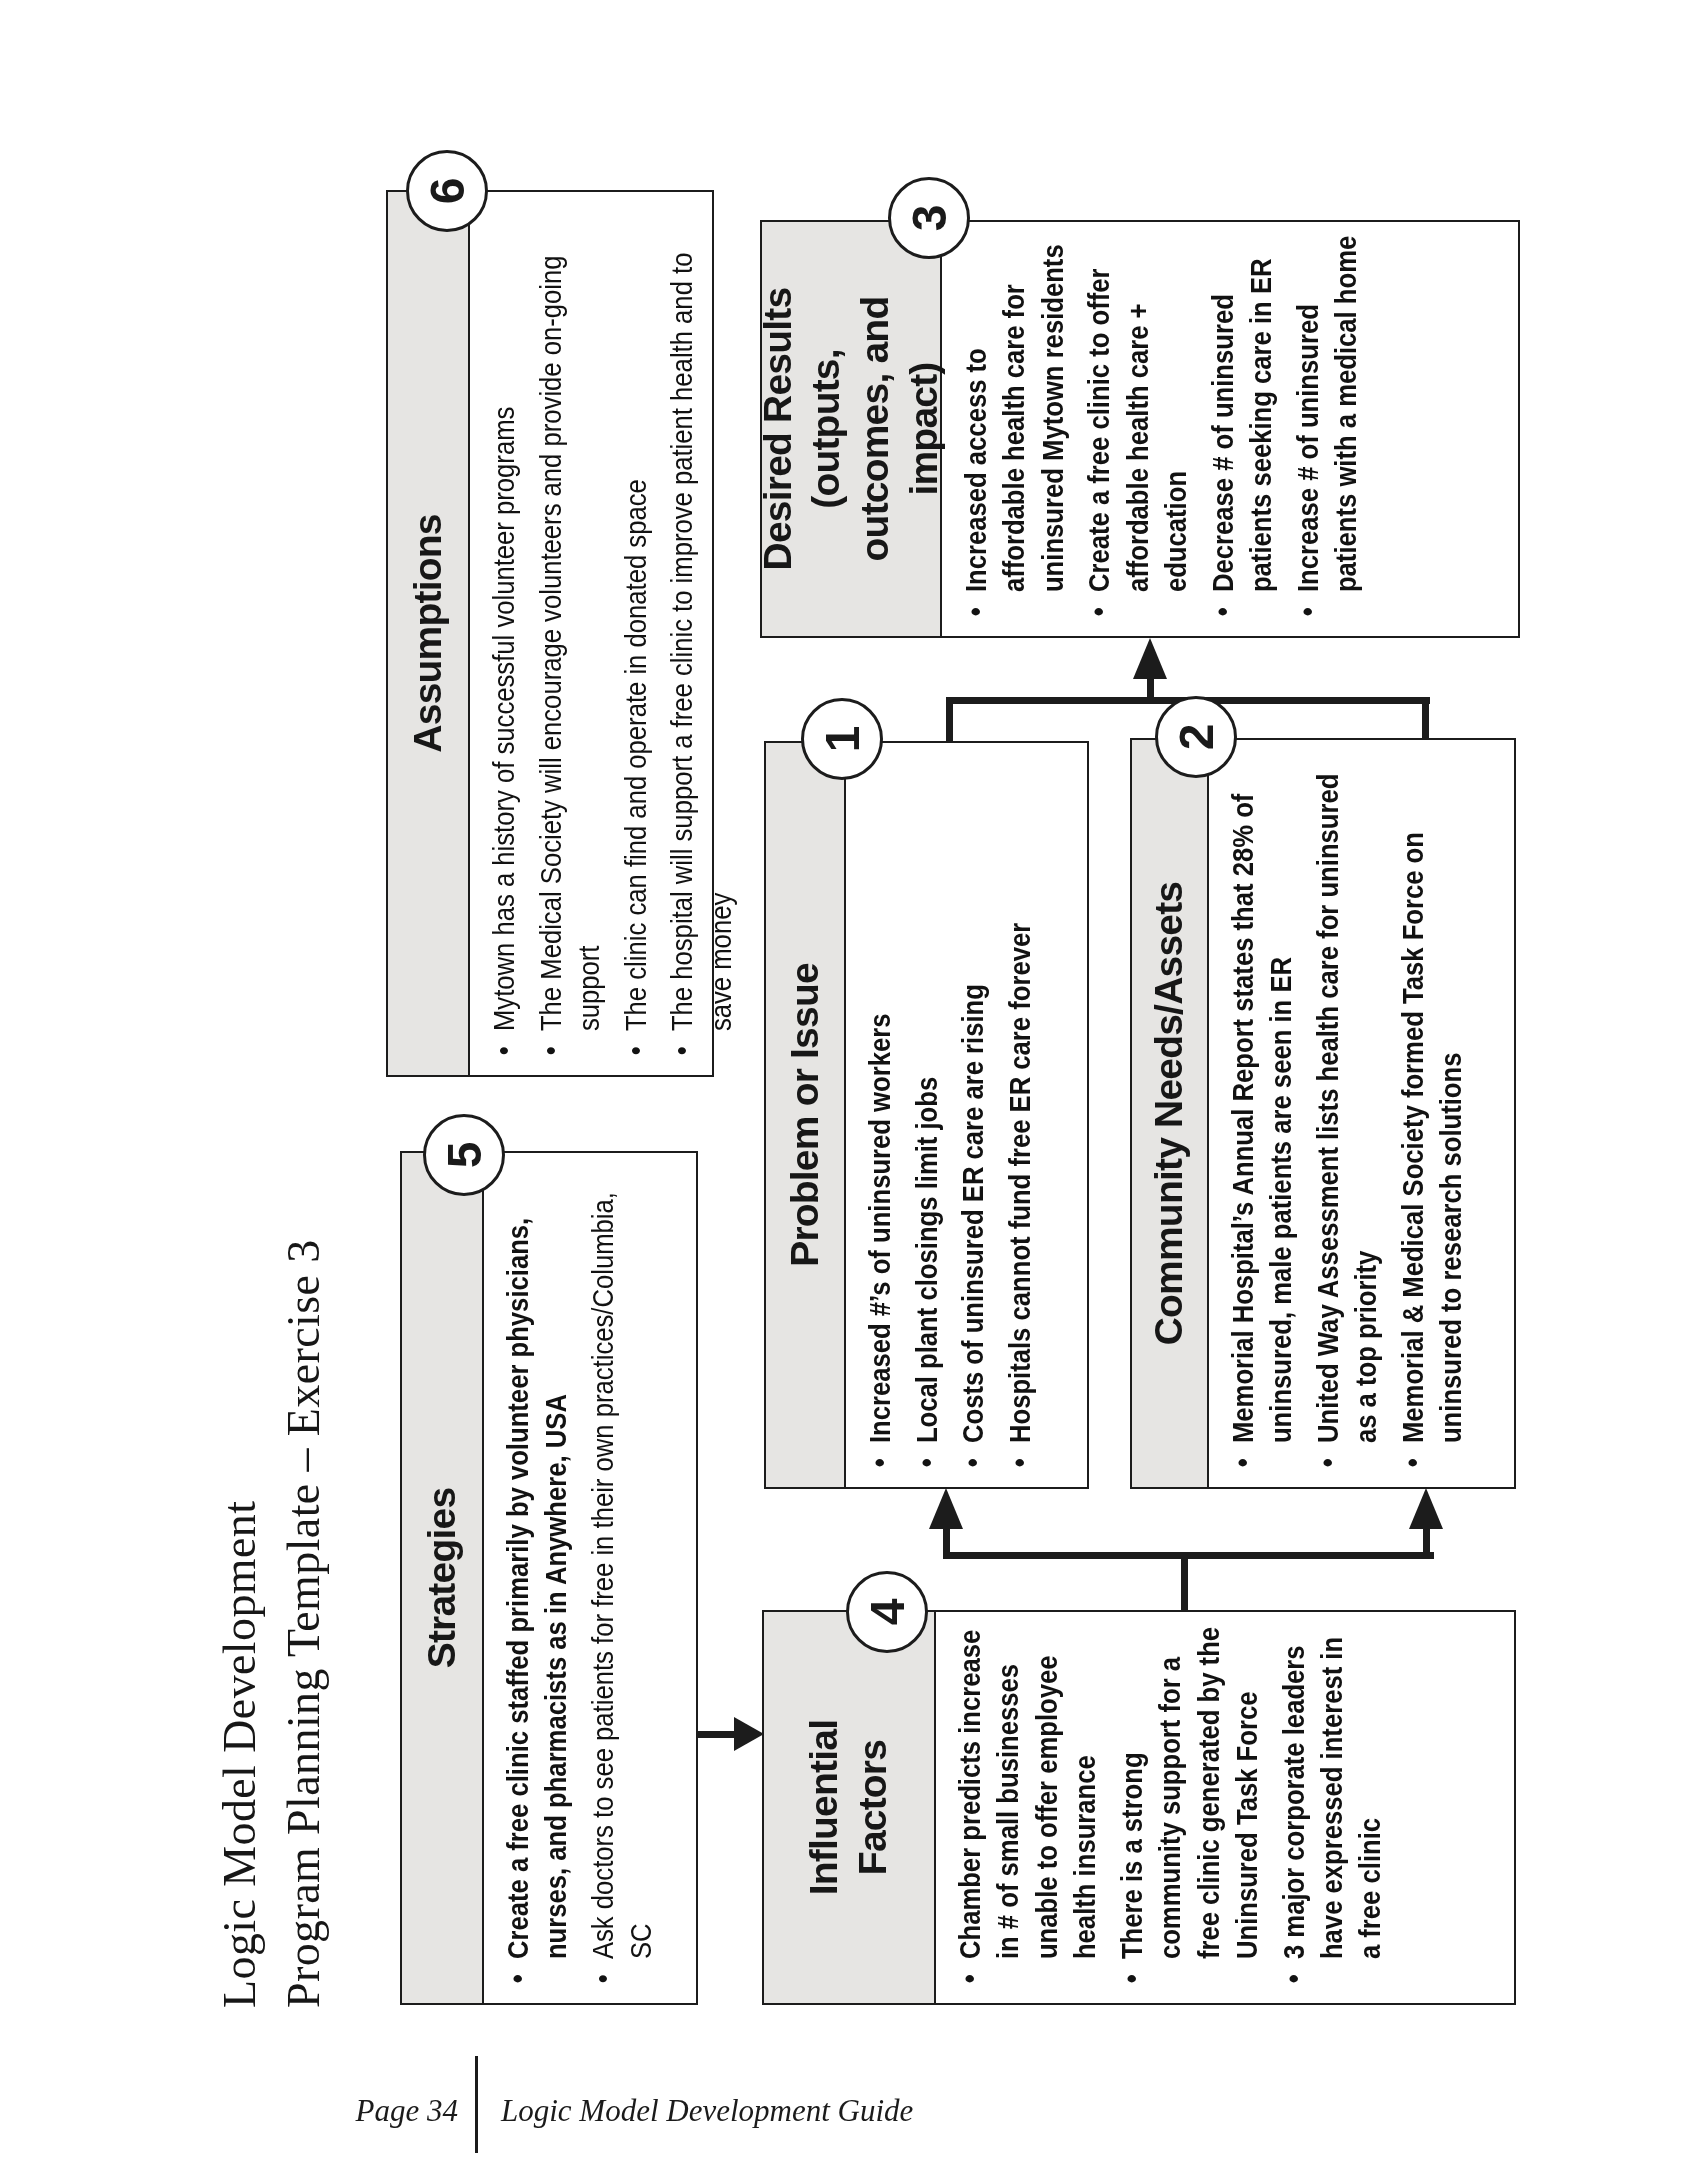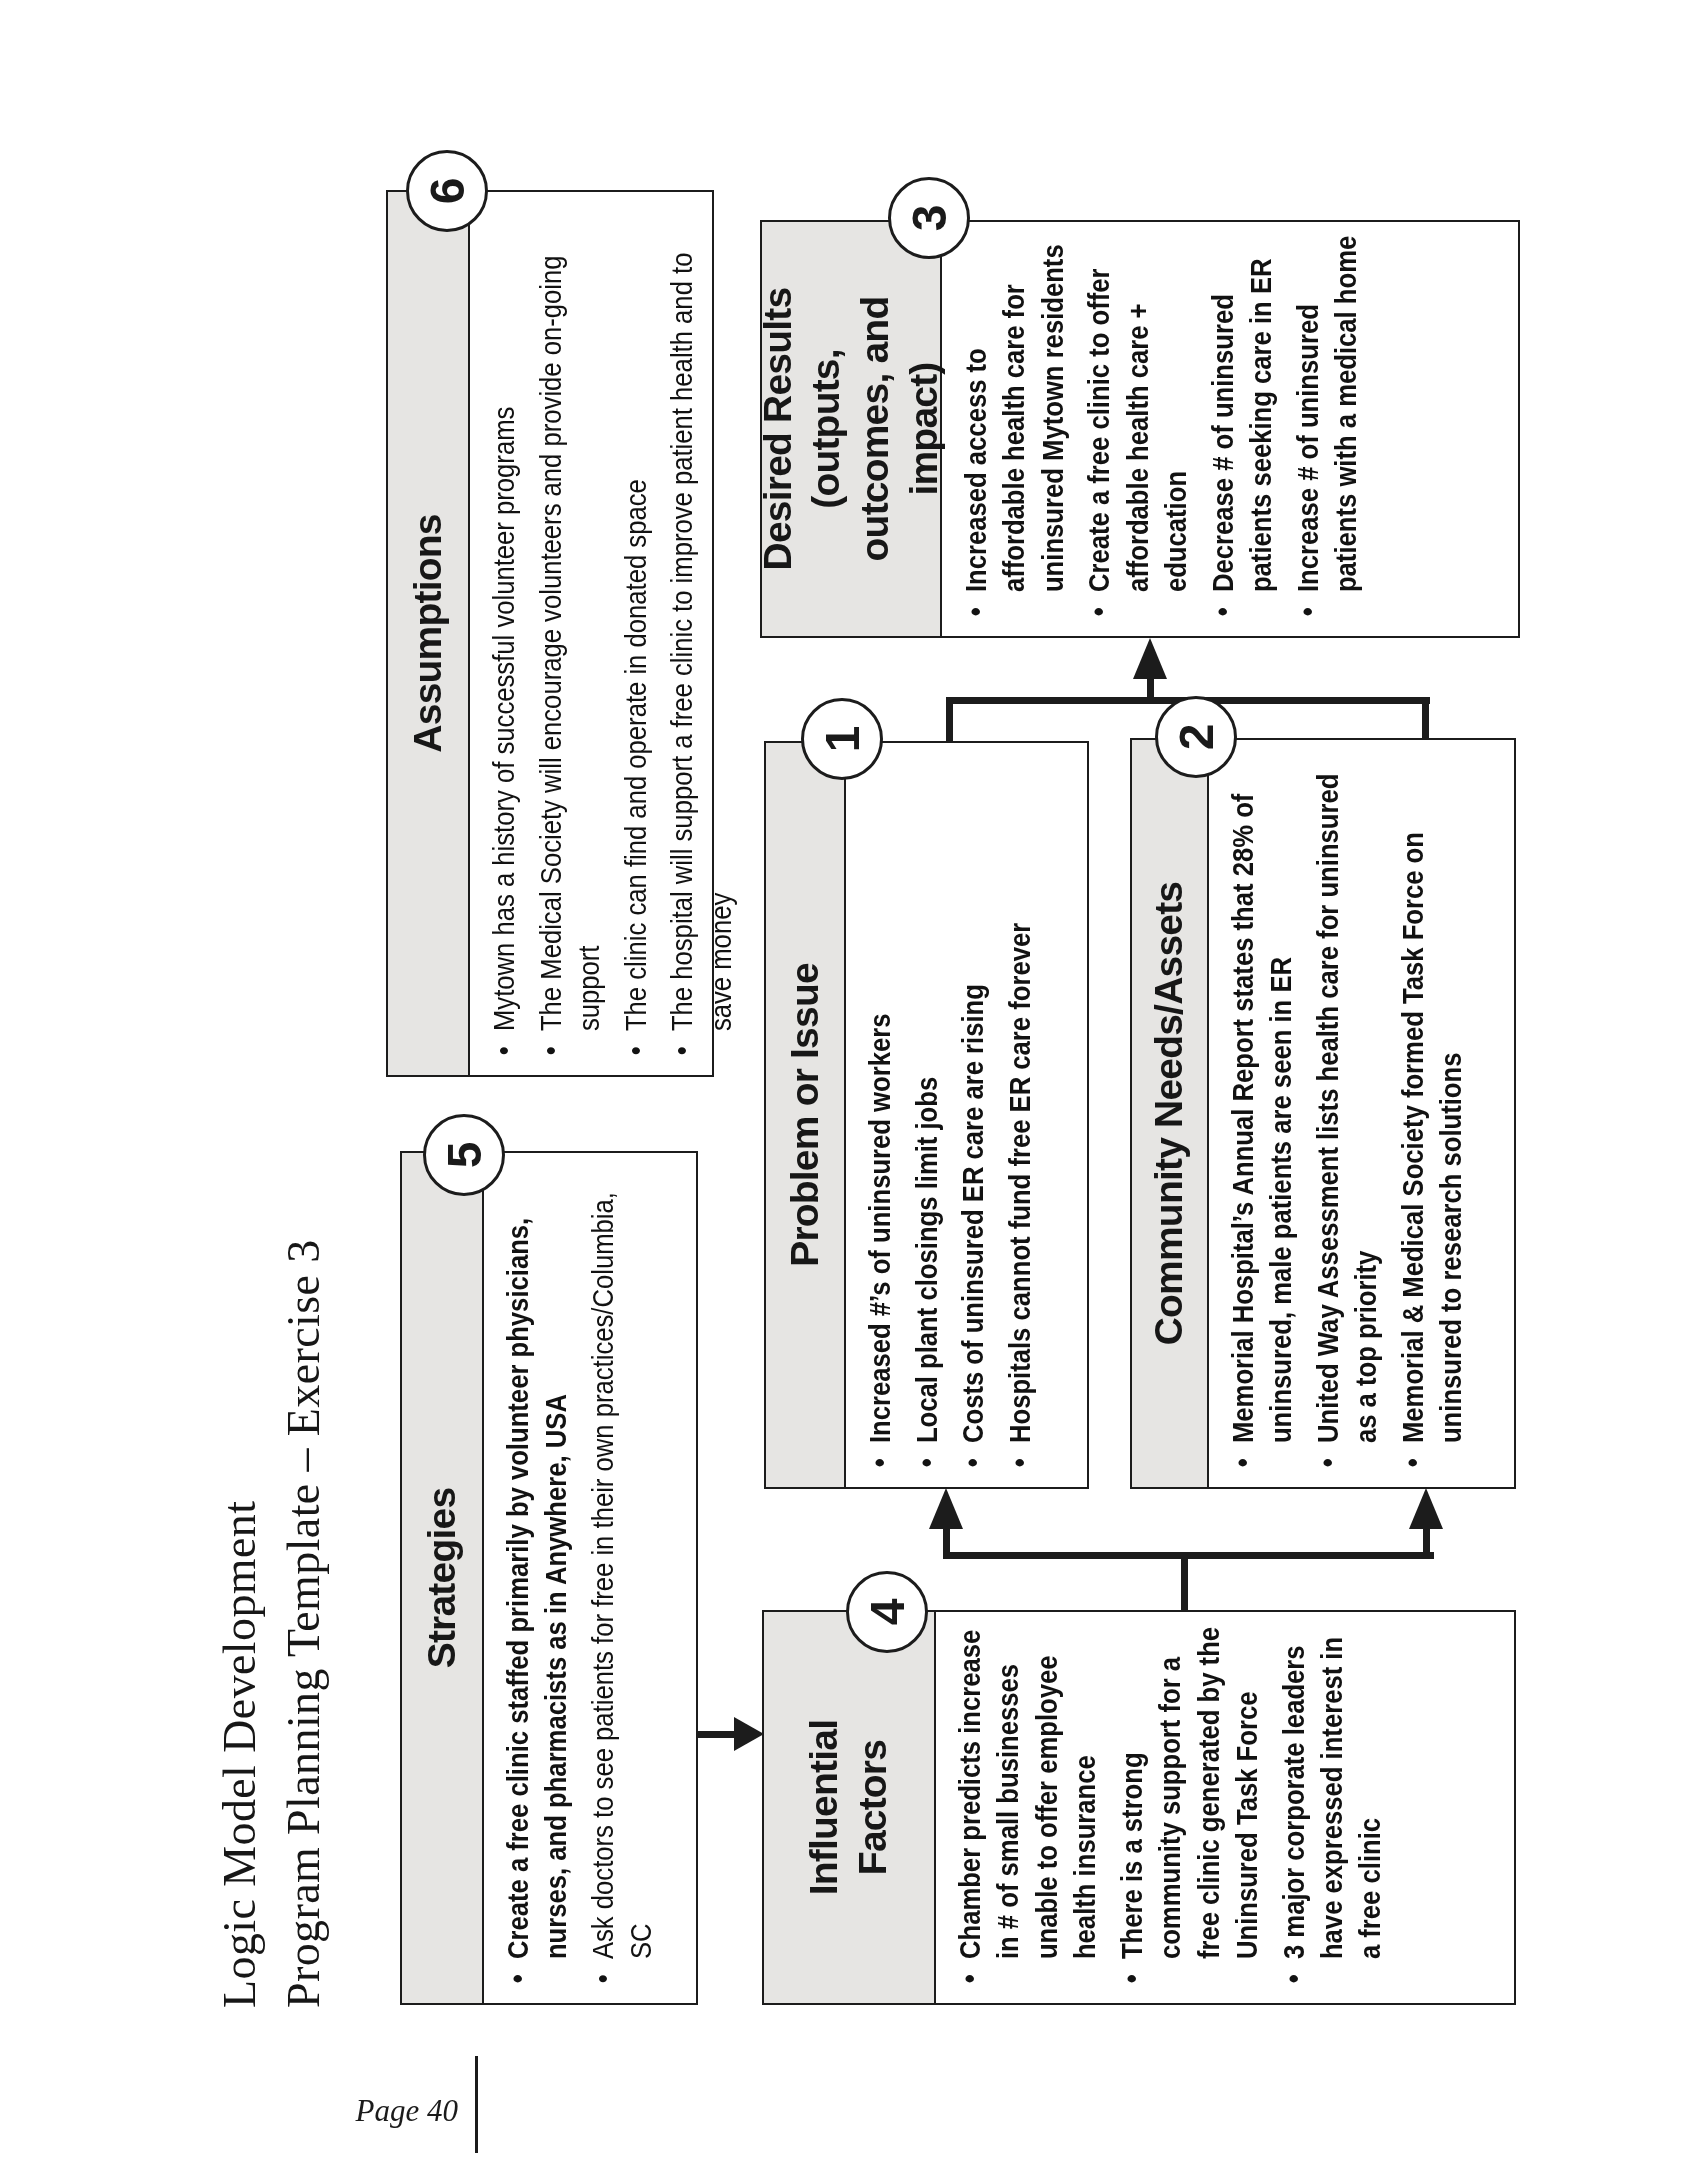--- a/index.html
+++ b/index.html
@@ -162,17 +162,18 @@
     <div class="ah right" style="left:654px; top:1409px;"></div>
 
     <div class="ln" style="left:1442px; top:946px; width:44px; height:7.4px;"></div>
     <div class="ln" style="left:1444px; top:1422px; width:42px; height:7.4px;"></div>
     <div class="ln" style="left:1479px; top:946px; width:7.4px; height:484px;"></div>
     <div class="ln" style="left:1482px; top:1147px; width:25px; height:7.4px;"></div>
     <div class="ah right" style="left:1504px; top:1133px;"></div>
 
   </div>
 
-  <div class="footer" id="footer-page">Page 40</div>
+  <div class="footer" id="footer-page">Page 34</div>
   <div id="footer-divider"></div>
+  <div class="footer" id="footer-doc">Logic Model Development Guide</div>
 
 </div>
 
 
 </body></html>

